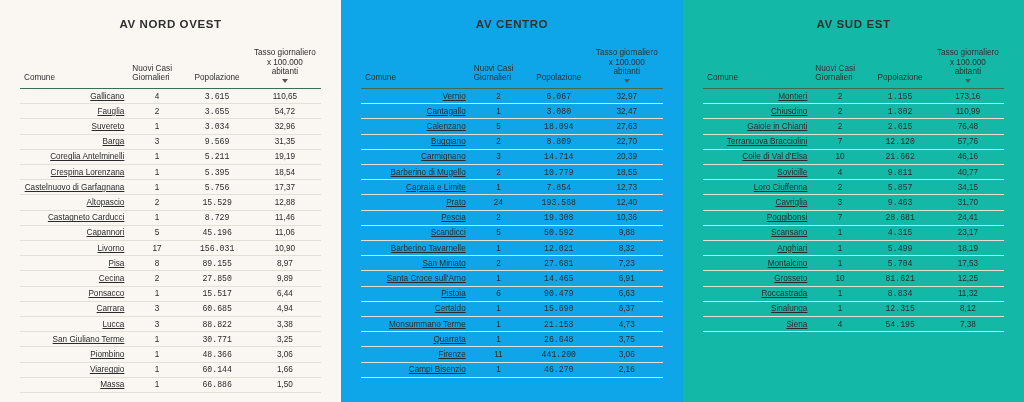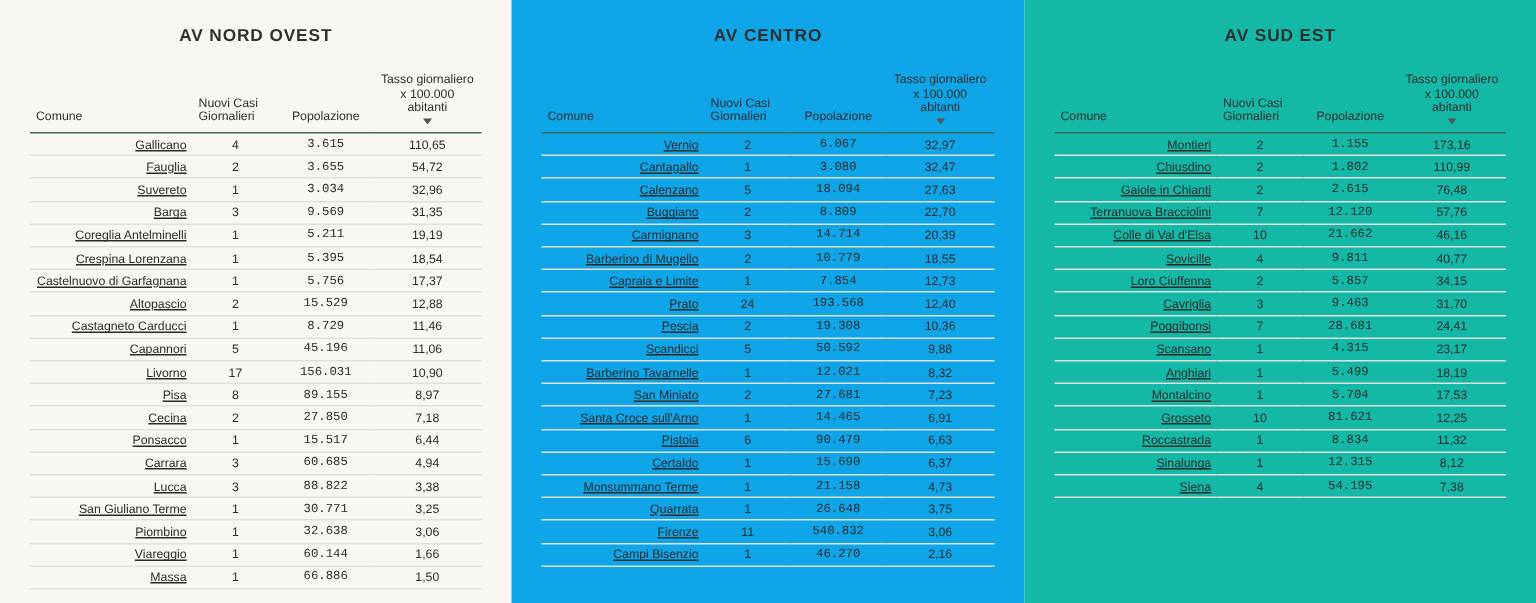--- a/index.html
+++ b/index.html
@@ -202,21 +202,21 @@
         <tr>
             <td class="comune">Pisa</td>
             <td class="casi">8</td>
             <td class="pop">89.155</td>
             <td class="tasso">8,97</td>
           </tr>
         <tr>
             <td class="comune">Cecina</td>
             <td class="casi">2</td>
             <td class="pop">27.850</td>
-            <td class="tasso">7,18</td>
+            <td class="tasso">9,89</td>
           </tr>
         <tr>
             <td class="comune">Ponsacco</td>
             <td class="casi">1</td>
             <td class="pop">15.517</td>
             <td class="tasso">6,44</td>
           </tr>
         <tr>
             <td class="comune">Carrara</td>
             <td class="casi">3</td>
@@ -231,21 +231,21 @@
           </tr>
         <tr>
             <td class="comune">San Giuliano Terme</td>
             <td class="casi">1</td>
             <td class="pop">30.771</td>
             <td class="tasso">3,25</td>
           </tr>
         <tr>
             <td class="comune">Piombino</td>
             <td class="casi">1</td>
-            <td class="pop">32.638</td>
+            <td class="pop">48.366</td>
             <td class="tasso">3,06</td>
           </tr>
         <tr>
             <td class="comune">Viareggio</td>
             <td class="casi">1</td>
             <td class="pop">60.144</td>
             <td class="tasso">1,66</td>
           </tr>
         <tr>
             <td class="comune">Massa</td>
@@ -370,21 +370,21 @@
           </tr>
         <tr>
             <td class="comune">Quarrata</td>
             <td class="casi">1</td>
             <td class="pop">26.648</td>
             <td class="tasso">3,75</td>
           </tr>
         <tr>
             <td class="comune">Firenze</td>
             <td class="casi">11</td>
-            <td class="pop">540.832</td>
+            <td class="pop">441.200</td>
             <td class="tasso">3,06</td>
           </tr>
         <tr>
             <td class="comune">Campi Bisenzio</td>
             <td class="casi">1</td>
             <td class="pop">46.270</td>
             <td class="tasso">2,16</td>
           </tr>
       </tbody>
     </table>

